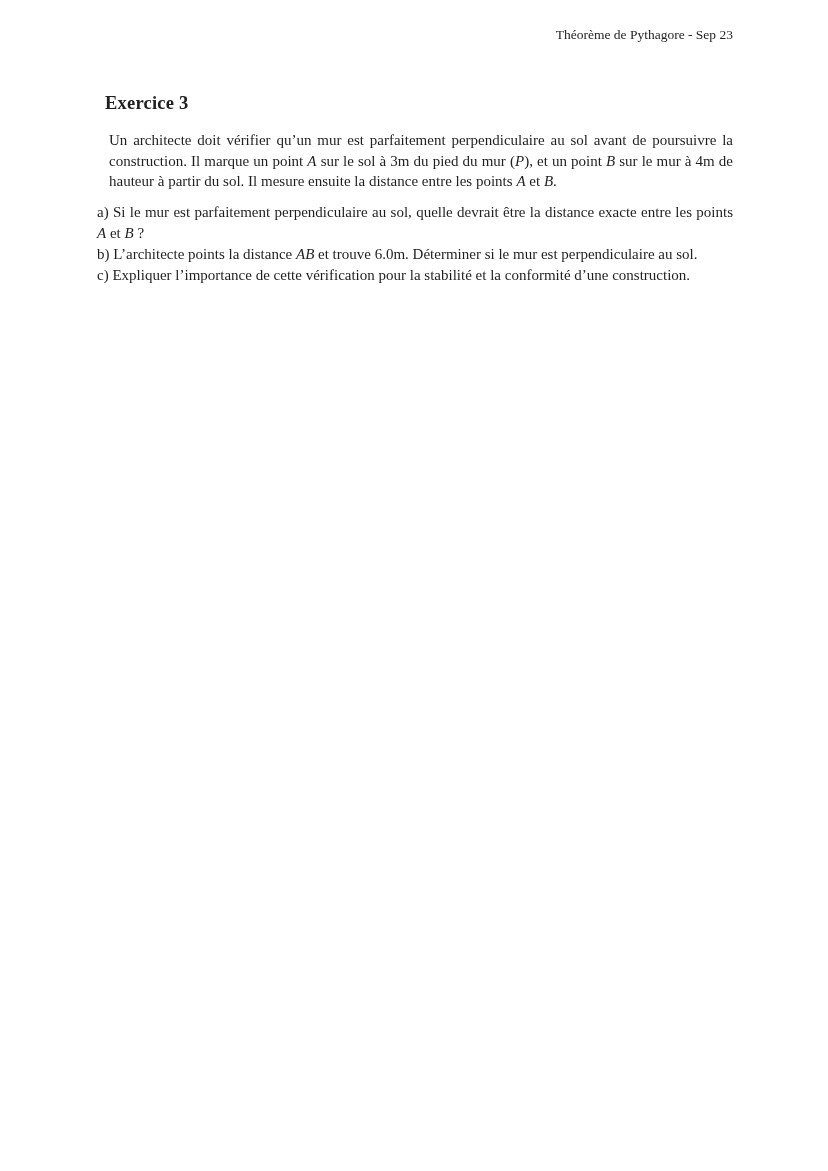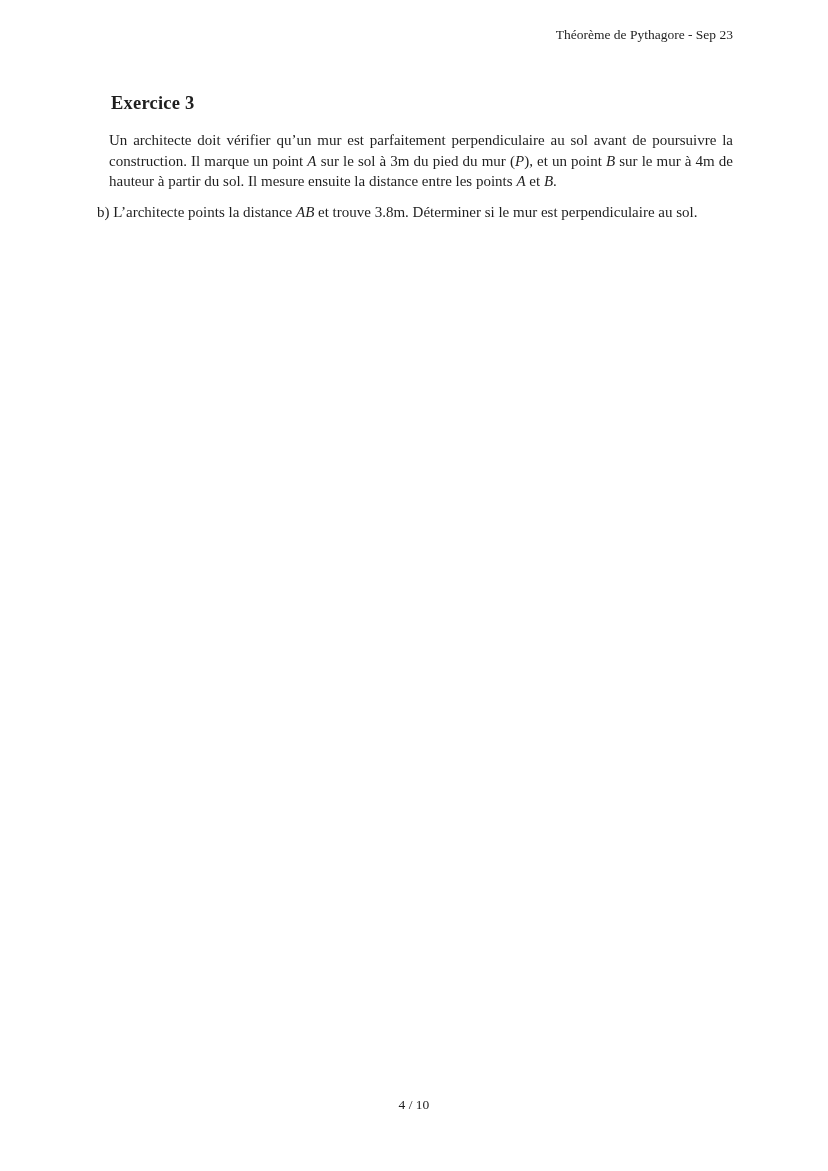--- a/index.html
+++ b/index.html
@@ -29,21 +29,21 @@
   .content {
     position: absolute;
     top: 92px;
     left: 97px;
     width: 636px;
   }
   .exercise-title {
     font-size: 18.5px;
     font-weight: bold;
     line-height: 22px;
-    margin: 0 0 16px 14px;
+    margin: 0 0 16px 8px;
     letter-spacing: 0.2px;
   }
   .intro-paragraph {
     font-size: 15px;
     line-height: 20.6px;
     text-align: justify;
     margin: 0 0 10px 12px;
   }
   .question-line {
     font-size: 15px;
@@ -71,20 +71,21 @@
 
   <div class="page-header">Théorème de Pythagore - Sep 23</div>
 
   <div class="content">
 
     <h2 class="exercise-title">Exercice 3</h2>
 
     <p class="intro-paragraph"><span>Un architecte doit vérifier qu’un mur est parfaitement perpendiculaire au sol avant de poursuivre la construction. Il marque un point </span><span class="seg-italic">A</span><span> sur le sol à 3m du pied du mur (</span><span class="seg-italic">P</span><span>), et un point </span><span class="seg-italic">B</span><span> sur le mur à 4m de hauteur à partir du sol. Il mesure ensuite la distance entre les points </span><span class="seg-italic">A</span><span> et </span><span class="seg-italic">B</span><span>.</span></p>
 
     <div class="questions">
-      <div class="question-line"><span>b) L’architecte points la distance </span><span class="seg-italic">AB</span><span> et trouve 3.8m. Déterminer si le mur est perpendiculaire au sol.</span></div>
+      <div class="question-line"><span>a) Si le mur est parfaitement perpendiculaire au sol, quelle devrait être la distance exacte entre les points </span><span class="seg-italic">A</span><span> et </span><span class="seg-italic">B</span><span> ?</span></div>
+      <div class="question-line"><span>b) L’architecte points la distance </span><span class="seg-italic">AB</span><span> et trouve 6.0m. Déterminer si le mur est perpendiculaire au sol.</span></div>
+      <div class="question-line"><span>c) Expliquer l’importance de cette vérification pour la stabilité et la conformité d’une construction.</span></div>
     </div>
 
   </div>
 
-  <div class="page-footer">4 / 10</div>
 
 </div>
 
 </body></html>

